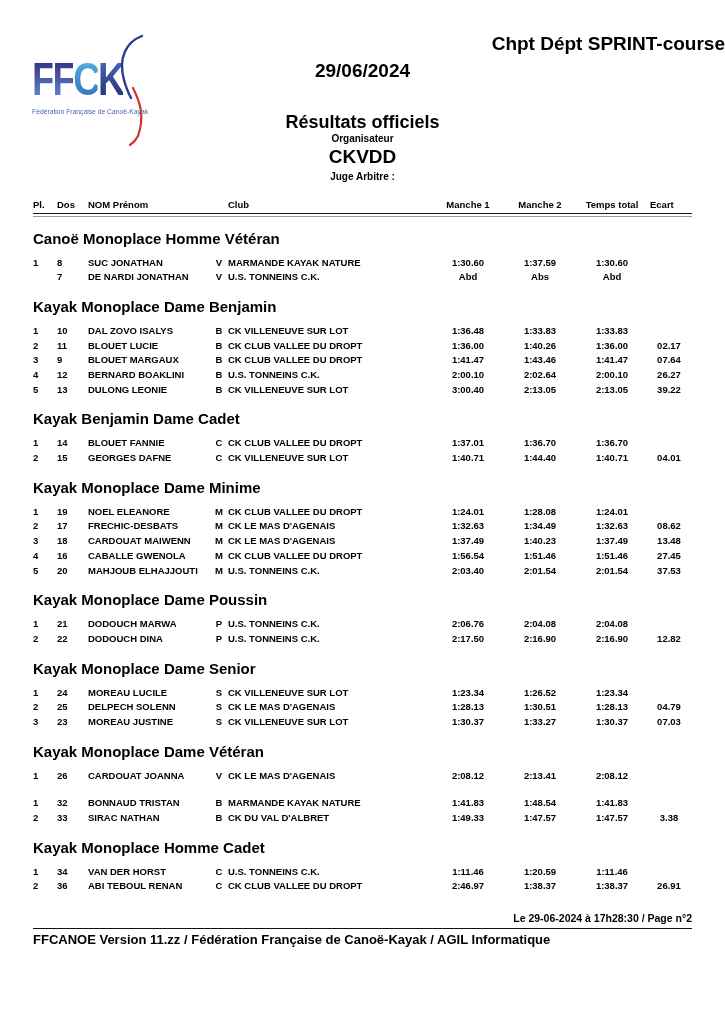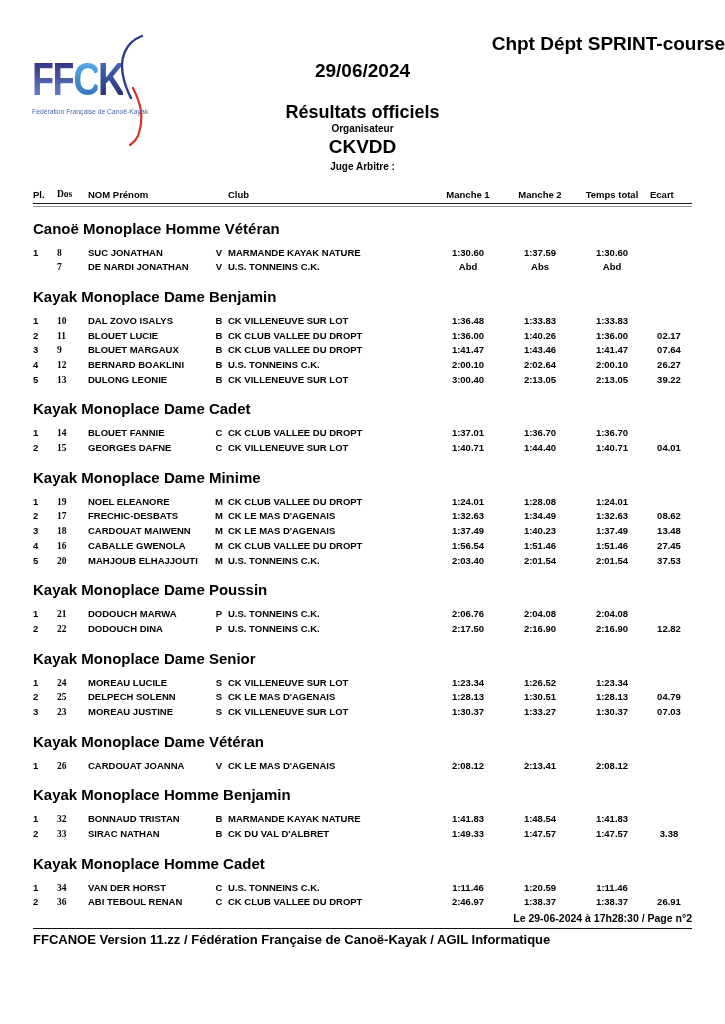--- a/index.html
+++ b/index.html
@@ -8,21 +8,21 @@
     width:725px;height:1024px;
     background:#ffffff;
     font-family:"Liberation Sans", sans-serif;
     color:#000;
     overflow:hidden;
   }
   
   .titles{ text-align:center; font-weight:bold; }
   .title-line{ font-size:19px; line-height:27px; }
   .title-line.first{ padding-top:30px;text-align:right; }
-  .subtitle{ font-size:18px; margin-top:18px; }
+  .subtitle{ font-size:18px; margin-top:28px; }
   .org-label{ font-size:10px; }
   .org-name{ font-size:19px; margin-top:2px; }
   .judge-label{ font-size:10px; margin-top:3px; }
 
   
   .logo{ position:absolute; left:32px; top:56px; width:120px; }
   .logo-letters{
     font-size:46px; font-weight:bold; line-height:46px; letter-spacing:-3px;
     transform:scaleX(.82); transform-origin:left center; white-space:nowrap;
   }
@@ -45,21 +45,21 @@
   .logo-caption{
     font-size:7.2px; color:#4968ad; margin-top:5px; width:104px; text-align:center;
     white-space:nowrap; transform:scaleX(.94); transform-origin:left center;
   }
 
   
   .table-wrap{ margin:17px 33px 0 33px; width:659px; }
   .thead{ display:flex; font-size:9.5px; font-weight:bold; padding-bottom:3px; }
   .rule-double{ border-top:1.6px solid #1a1a1a; border-bottom:1px solid #999; height:1.6px; }
   .c-pl{ width:24px; }
-  .c-dos{ width:31px;font-family:Liberation Serif, serif; }
+  .c-dos{ width:31px; }
   .c-name{ width:122px; }
   .c-cat{ width:18px; text-align:center; }
   .c-club{ width:204px; }
   .c-m1,.c-m2,.c-total{ width:72px; text-align:center; }
   .c-ecart{ width:42px; text-align:center; }
   .thead .c-ecart{ text-align:left; padding-left:2px; width:40px; }
 
   .section{ margin-top:13px; }
   .section-title{ font-size:15px; font-weight:bold; line-height:17px; margin:0 0 9px 0; }
   .trow{ display:flex; height:14.7px; line-height:14.7px; font-size:9.5px; font-weight:bold; }
@@ -196,21 +196,21 @@
     <div class="c-club">CK VILLENEUVE SUR LOT</div>
     <div class="c-m1">3:00.40</div>
     <div class="c-m2">2:13.05</div>
     <div class="c-total">2:13.05</div>
     <div class="c-ecart">39.22</div>
   </div>
 </div>
   </div>
 
   <div class="section">
-    <div class="section-title">Kayak Monoplace Dame Cadet</div>
+    <div class="section-title">Kayak Benjamin Dame Cadet</div>
     <div>
   <div class="trow">
     <div class="c-pl">1</div>
     <div class="c-dos">14</div>
     <div class="c-name">BLOUET FANNIE</div>
     <div class="c-cat">C</div>
     <div class="c-club">CK CLUB VALLEE DU DROPT</div>
     <div class="c-m1">1:37.01</div>
     <div class="c-m2">1:36.70</div>
     <div class="c-total">1:36.70</div>
@@ -377,21 +377,20 @@
     <div class="c-club">CK LE MAS D'AGENAIS</div>
     <div class="c-m1">2:08.12</div>
     <div class="c-m2">2:13.41</div>
     <div class="c-total">2:08.12</div>
     <div class="c-ecart"></div>
   </div>
 </div>
   </div>
 
   <div class="section">
-    <div class="section-title">Kayak Monoplace Homme Benjamin</div>
     <div>
   <div class="trow">
     <div class="c-pl">1</div>
     <div class="c-dos">32</div>
     <div class="c-name">BONNAUD TRISTAN</div>
     <div class="c-cat">B</div>
     <div class="c-club">MARMANDE KAYAK NATURE</div>
     <div class="c-m1">1:41.83</div>
     <div class="c-m2">1:48.54</div>
     <div class="c-total">1:41.83</div>

